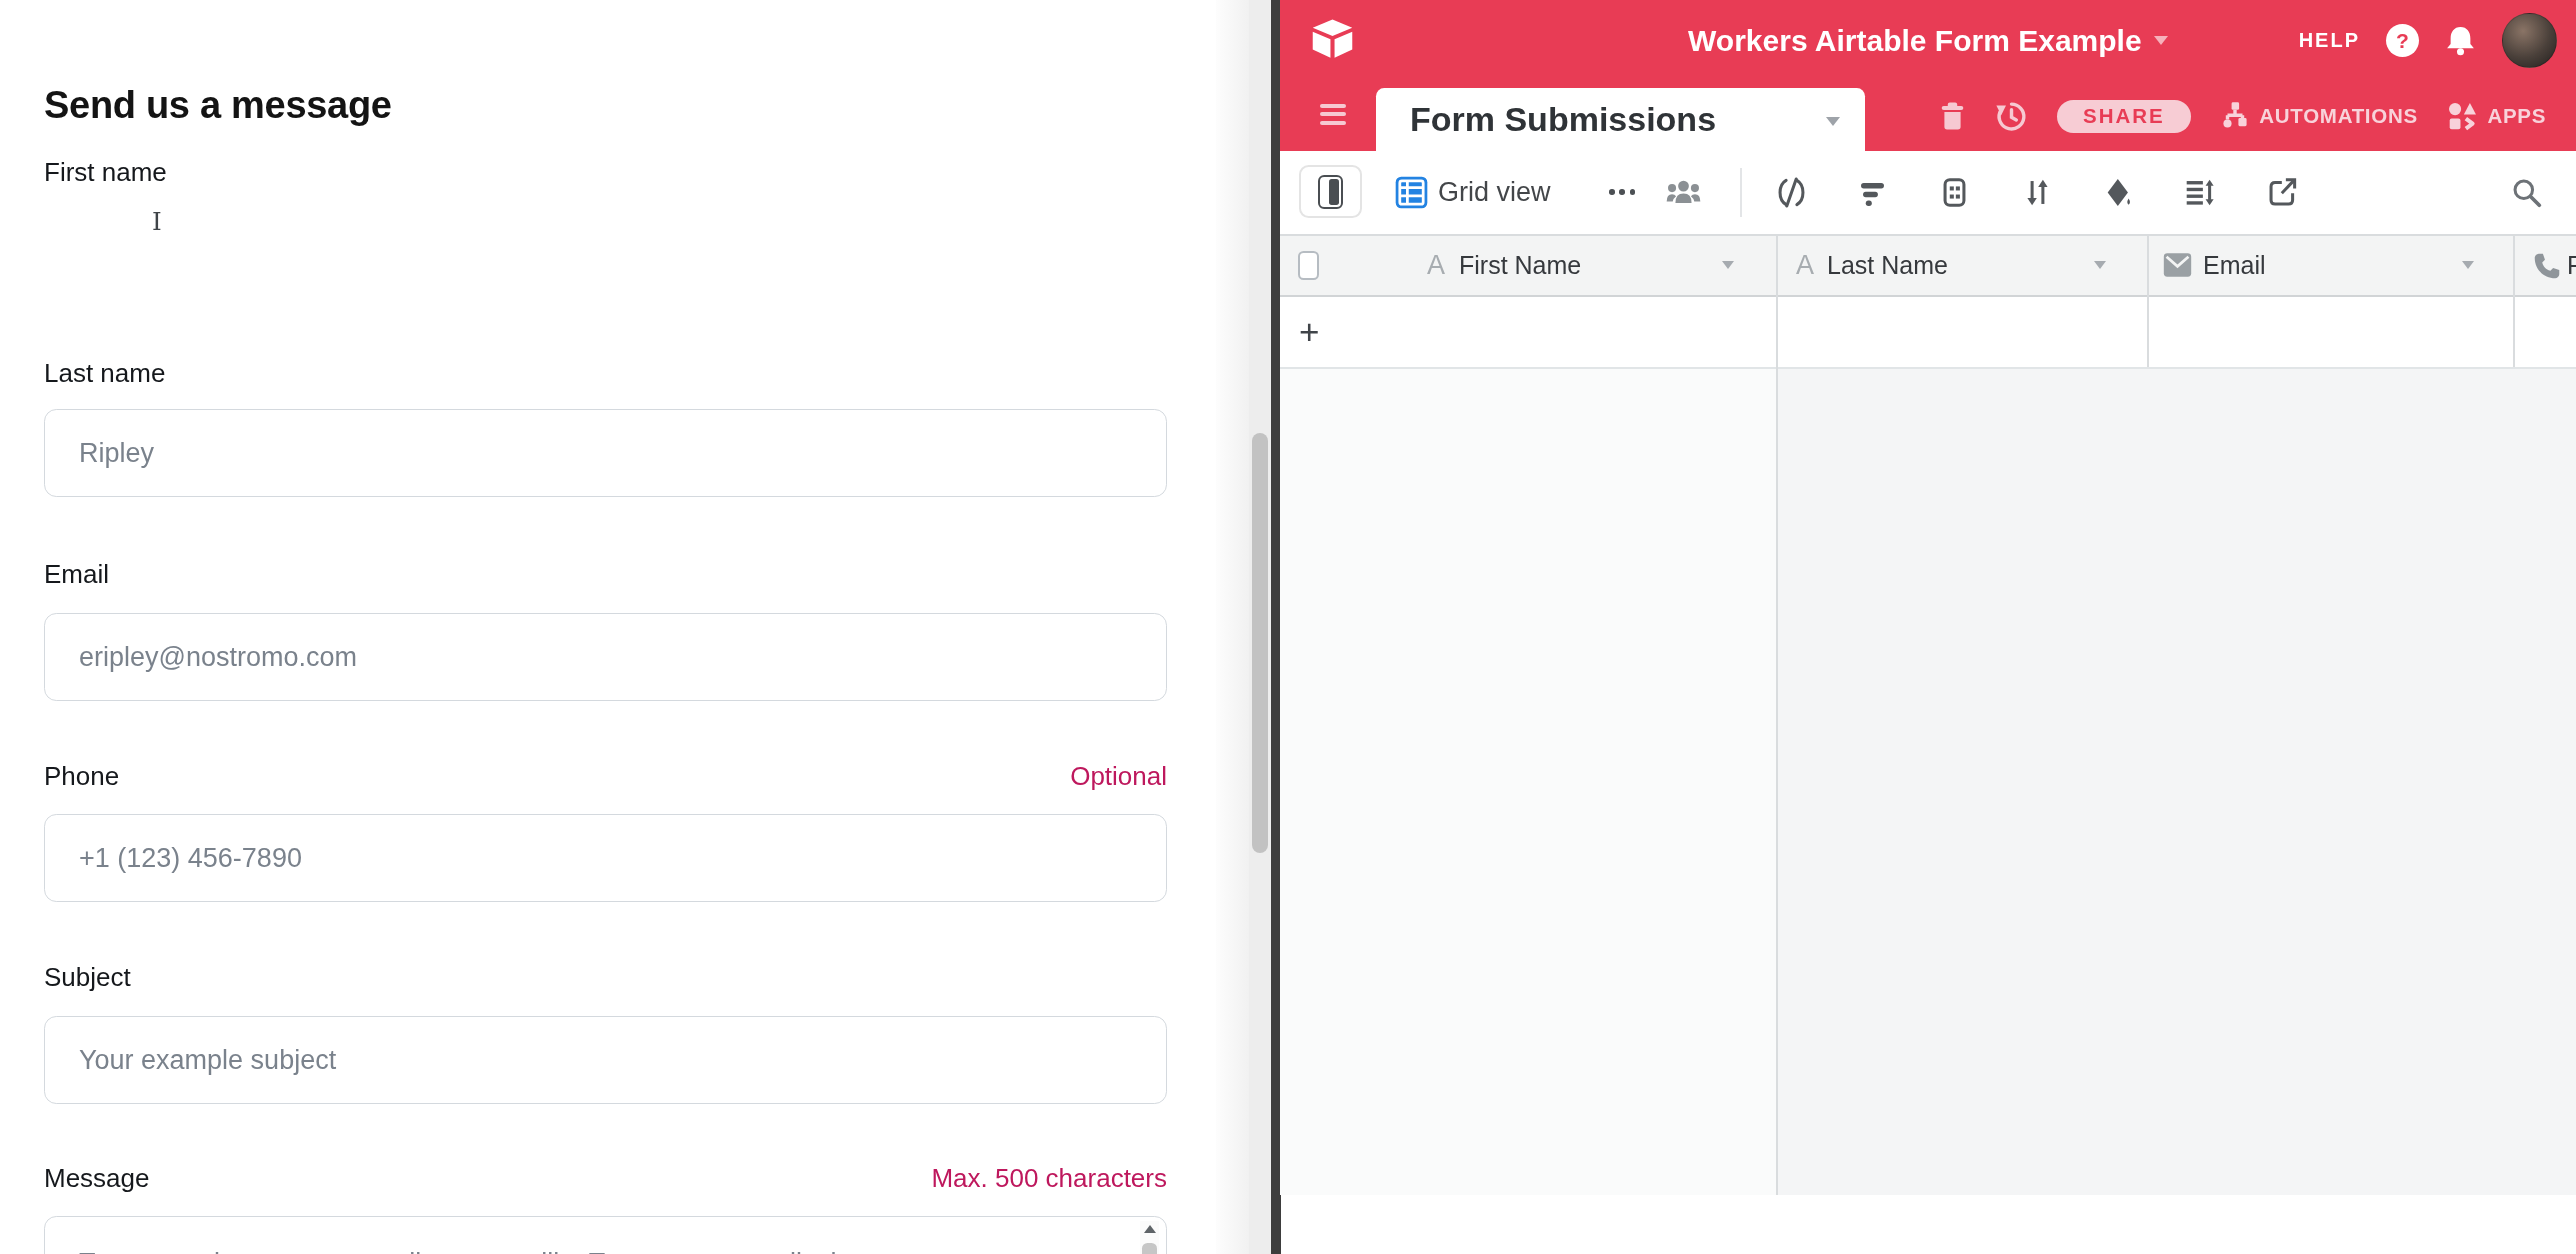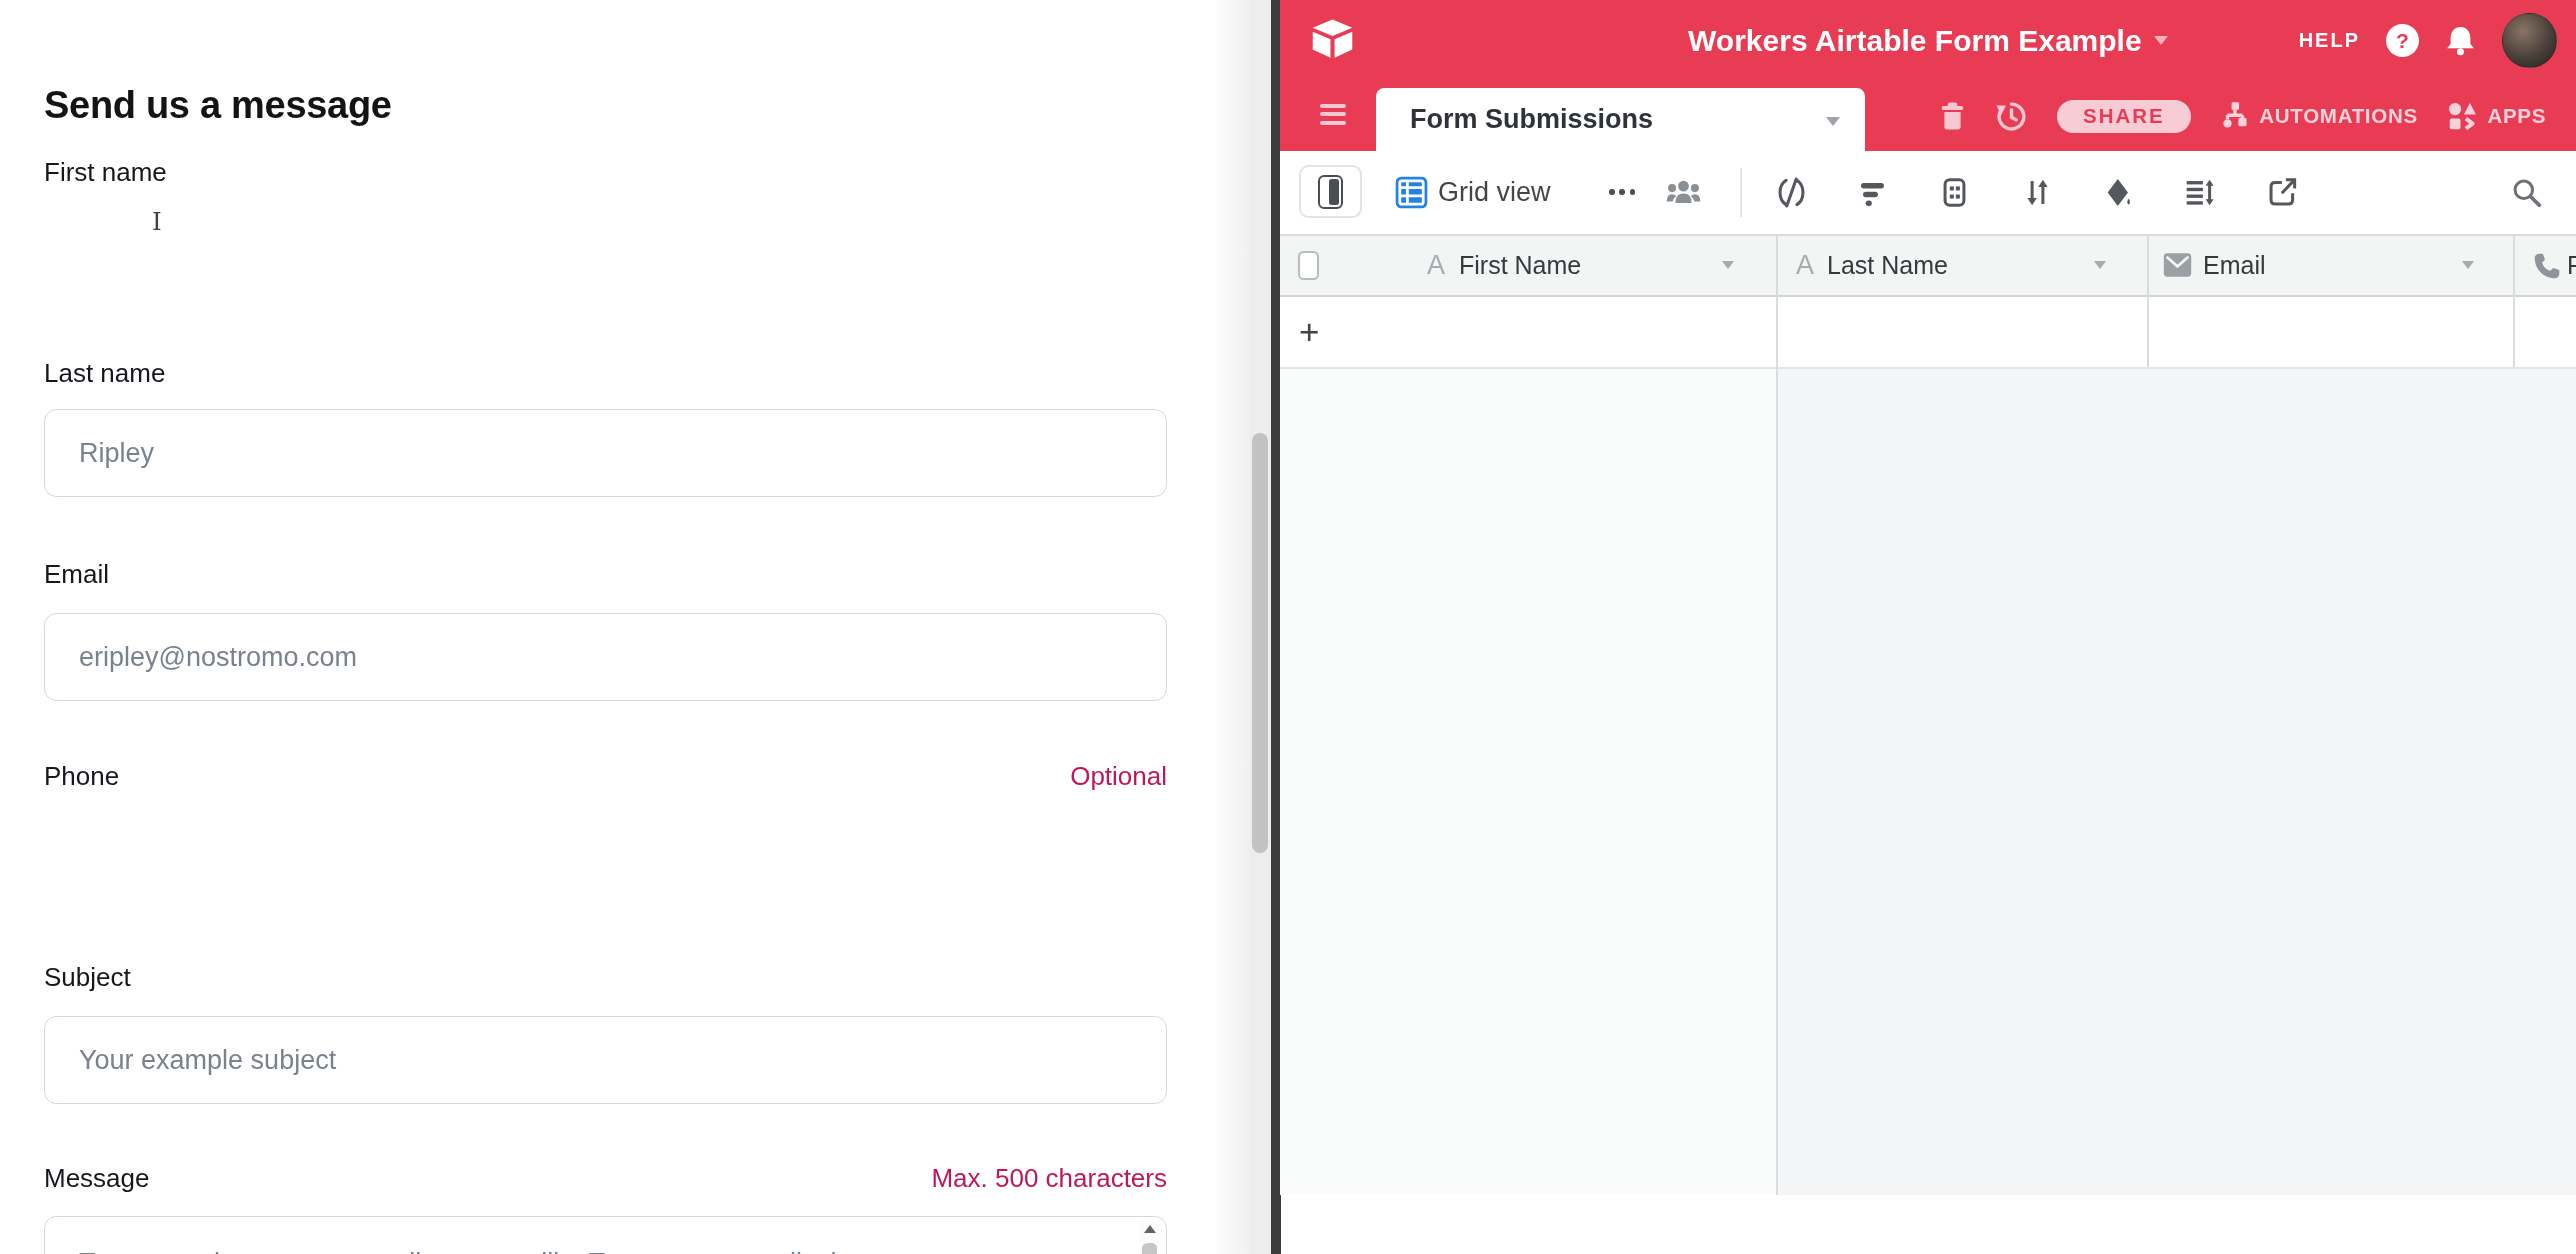--- a/index.html
+++ b/index.html
@@ -40,21 +40,21 @@
   #help-label{font-size:20px;font-weight:700;color:#fff;letter-spacing:2px;}
   #help-circle{width:33px;height:33px;border-radius:50%;background:#fff;color:#e83c55;font-size:21px;font-weight:700;
                display:flex;align-items:center;justify-content:center;}
   #avatar{width:55px;height:55px;border-radius:50%;background:radial-gradient(circle at 38% 32%,#8a7466,#4a403a 55%,#221f1e 100%);
           border:1.4px solid rgba(0,0,0,0.15);box-sizing:border-box;}
 
   #at-tablebar{position:absolute;left:0;top:81px;right:0;height:70px;background:#e83c55;}
   #hamburger{position:absolute;left:40px;top:22.5px;}
   #hamburger div{width:26px;height:4.1px;border-radius:2px;background:#f6c9d2;margin-bottom:4.8px;}
   #active-tab{position:absolute;left:96px;top:6.8px;width:489px;height:63px;background:#fff;border-radius:8.2px 8.2px 0 0;}
-  #active-tab span{position:absolute;left:34px;top:0;line-height:63px;font-size:27px;font-weight:700;color:#2f3337;text-align:center;}
+  #active-tab span{position:absolute;left:34px;top:0;line-height:63px;font-size:34px;font-weight:700;color:#2f3337;text-align:center;}
   .dn-caret-gray{width:0;height:0;border-left:7.5px solid transparent;border-right:7.5px solid transparent;border-top:9px solid #9ea3a9;}
   #active-tab .dn-caret-gray{position:absolute;right:24.6px;top:29px;}
   #at-table-right{position:absolute;right:30px;top:0;height:70px;display:flex;align-items:center;gap:29px;}
   #share-pill{height:33px;padding:0 26px;border-radius:16.4px;background:#f7ccd4;display:flex;align-items:center;}
   #share-pill span{font-size:20.5px;font-weight:700;letter-spacing:2px;color:#e83c55;}
   .redbar-group{display:flex;align-items:center;gap:9.6px;}
   .redbar-label{font-size:20.5px;font-weight:700;letter-spacing:0.7px;color:#f8d2da;}
 
   #at-toolbar{position:absolute;left:0;top:151px;right:0;height:83px;background:#fff;}
   #toggle-sidebar-btn{position:absolute;left:19px;top:14.3px;width:63px;height:53px;box-sizing:border-box;
@@ -102,20 +102,23 @@
   <div class="lblrow" style="top:556px">
     <span class="flabel">Email</span>
   </div>
   <div class="finput" style="top:613px">
     <span class="ph">eripley@nostromo.com</span>
   </div>
 
   <div class="lblrow" style="top:758px">
     <span class="flabel">Phone</span>
     <span class="fnote">Optional</span>
+  </div>
+  <div class="finput" style="top:814px">
+    <span class="ph">+1 (123) 456-7890</span>
   </div>
 
   <div class="lblrow" style="top:959px">
     <span class="flabel">Subject</span>
   </div>
   <div class="finput" style="top:1016px">
     <span class="ph">Your example subject</span>
   </div>
 
   <div class="lblrow" style="top:1160px">

